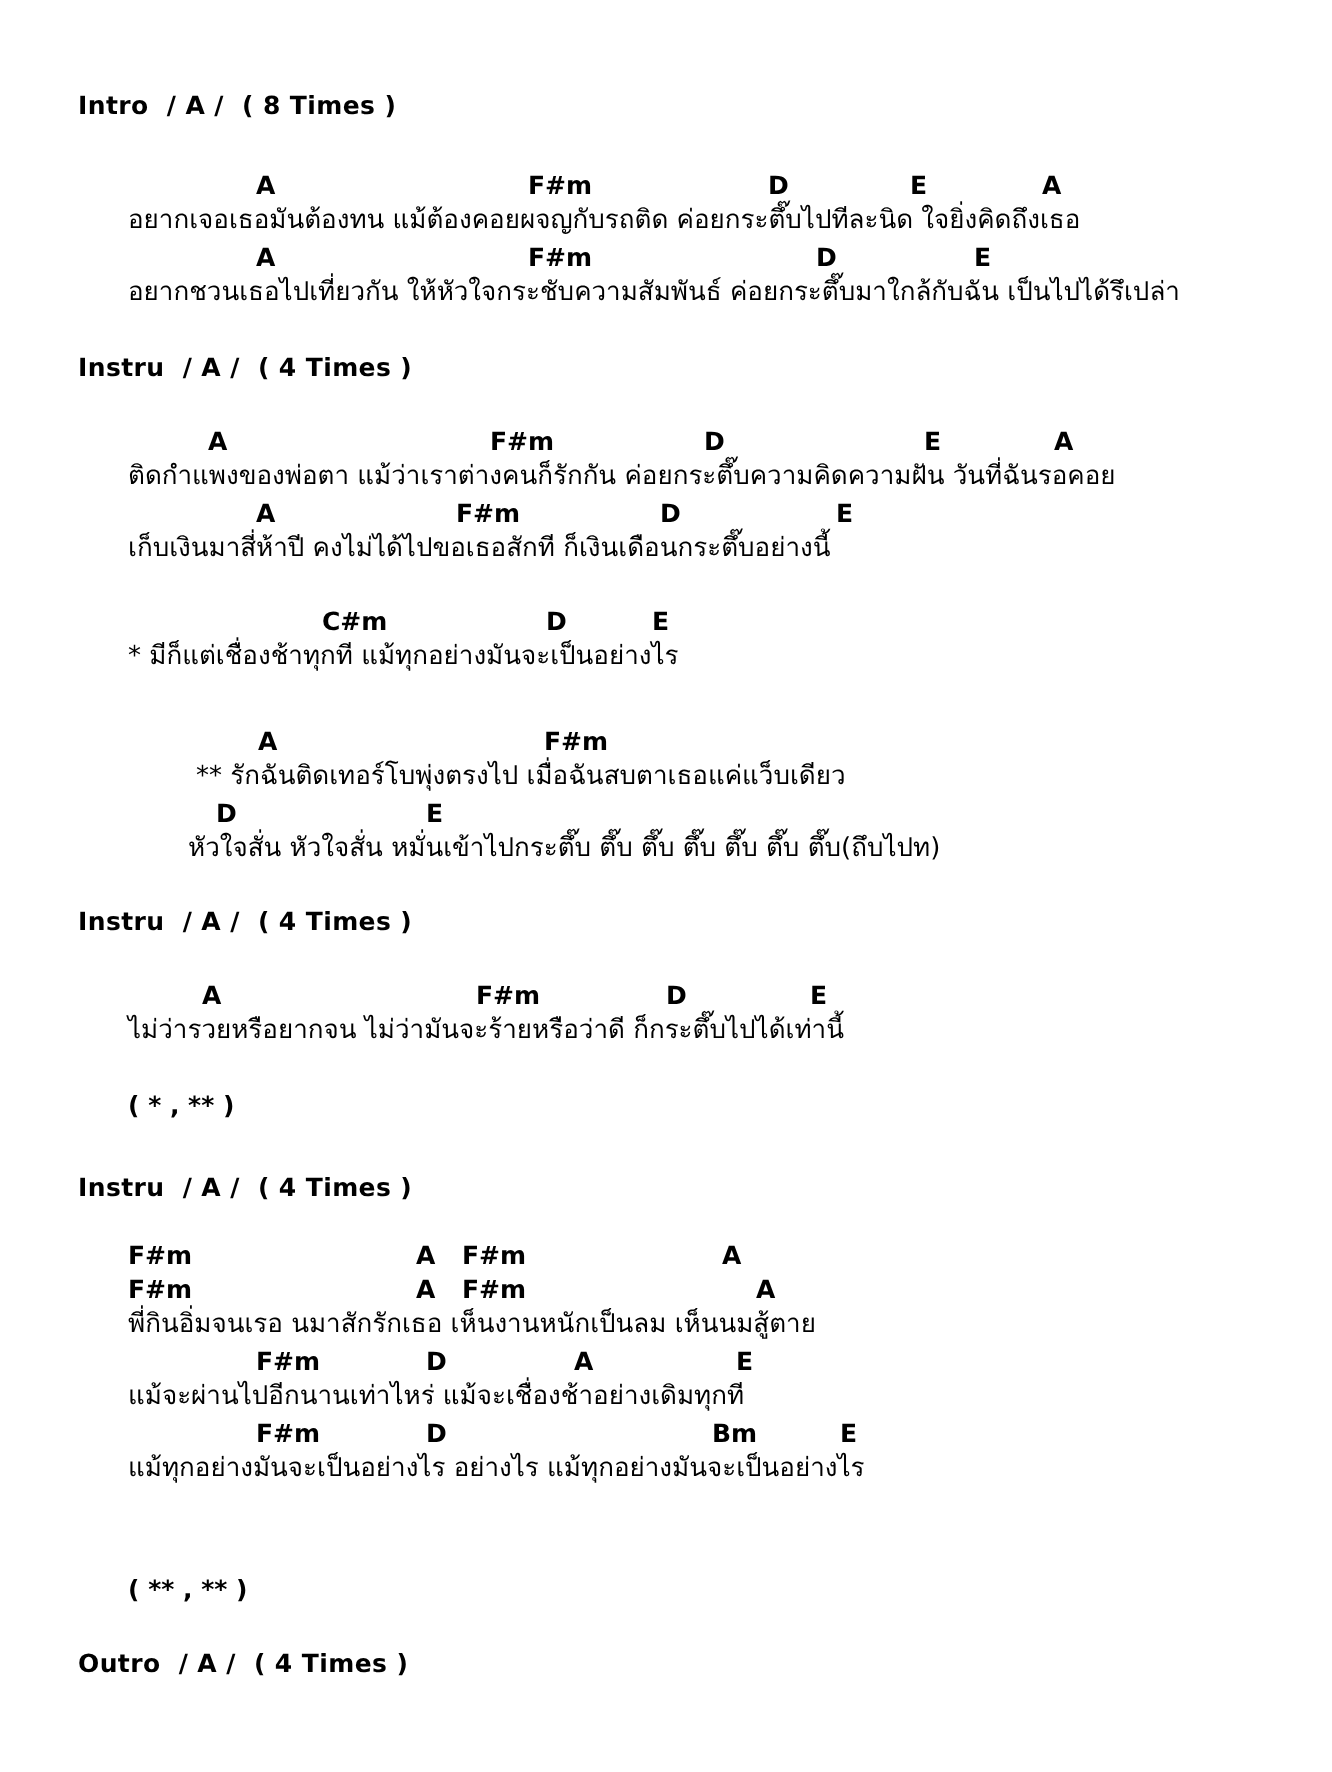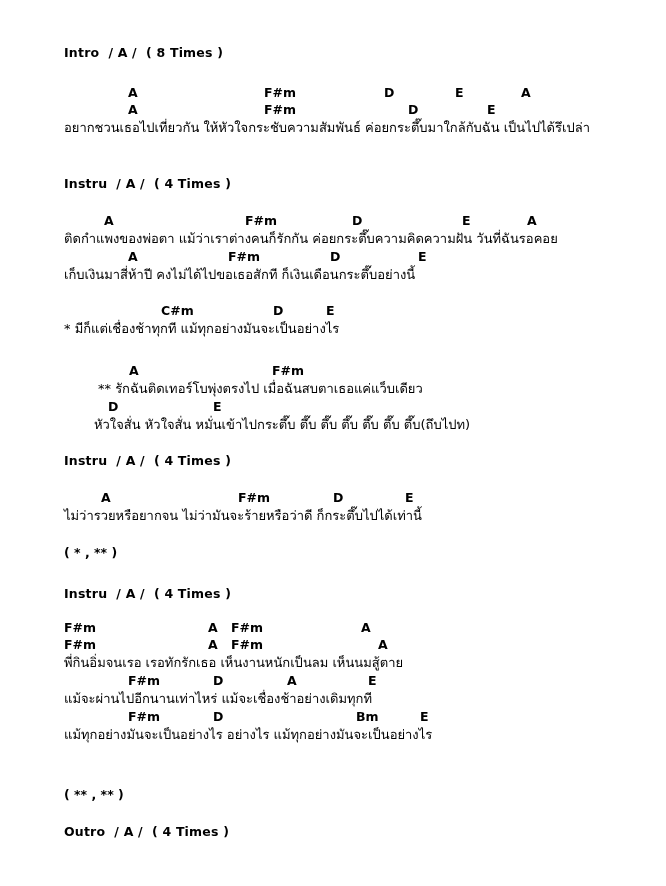--- a/index.html
+++ b/index.html
@@ -25,21 +25,21 @@
     left: 0;
     width: 666px;
   }
   
   .section-line {
     font-family: "DejaVu Sans", sans-serif;
     font-weight: bold;
     font-size: 12.5px;
     letter-spacing: 0.2px;
     white-space: pre;
-    padding-left: 64px;
+    padding-left: 39px;
     line-height: 16px;
   }
   
   .marker-line {
     font-family: "DejaVu Sans", sans-serif;
     font-weight: bold;
     font-size: 12.5px;
     white-space: pre;
     padding-left: 64px;
     line-height: 16px;
@@ -76,20 +76,21 @@
 </style>
 </head>
 <body>
 
 <div id="sheet">
     <div class="block" style="top: 45px;">
       <div class="section-line">Intro  / A /  ( 8 Times )</div>
     </div>
     <div class="block" style="top: 84px;">
       <div class="chord-row"><span class="chord" style="left: 128px;">A</span><span class="chord" style="left: 264px;">F#m</span><span class="chord" style="left: 384px;">D</span><span class="chord" style="left: 455px;">E</span><span class="chord" style="left: 521px;">A</span></div>
+      <div class="lyric-row indent1">อยากเจอเธอมันต้องทน แม้ต้องคอยผจญกับรถติด ค่อยกระตึ๊บไปทีละนิด ใจยิ่งคิดถึงเธอ</div>
       <div class="chord-row"><span class="chord" style="left: 128px;">A</span><span class="chord" style="left: 264px;">F#m</span><span class="chord" style="left: 408px;">D</span><span class="chord" style="left: 487px;">E</span></div>
       <div class="lyric-row indent1">อยากชวนเธอไปเที่ยวกัน ให้หัวใจกระชับความสัมพันธ์ ค่อยกระตึ๊บมาใกล้กับฉัน เป็นไปได้รึเปล่า</div>
     </div>
     <div class="block" style="top: 176px;">
       <div class="section-line">Instru  / A /  ( 4 Times )</div>
     </div>
     <div class="block" style="top: 212px;">
       <div class="chord-row"><span class="chord" style="left: 104px;">A</span><span class="chord" style="left: 245px;">F#m</span><span class="chord" style="left: 352px;">D</span><span class="chord" style="left: 462px;">E</span><span class="chord" style="left: 527px;">A</span></div>
       <div class="lyric-row indent1">ติดกำแพงของพ่อตา แม้ว่าเราต่างคนก็รักกัน ค่อยกระตึ๊บความคิดความฝัน วันที่ฉันรอคอย</div>
       <div class="chord-row"><span class="chord" style="left: 128px;">A</span><span class="chord" style="left: 228px;">F#m</span><span class="chord" style="left: 330px;">D</span><span class="chord" style="left: 418px;">E</span></div>
@@ -114,21 +115,21 @@
     </div>
     <div class="block" style="top: 545px;">
       <div class="marker-line">( * , ** )</div>
     </div>
     <div class="block" style="top: 586px;">
       <div class="section-line">Instru  / A /  ( 4 Times )</div>
     </div>
     <div class="block" style="top: 619px;">
       <div class="chord-row"><span class="chord" style="left: 64px;">F#m</span><span class="chord" style="left: 208px;">A</span><span class="chord" style="left: 231px;">F#m</span><span class="chord" style="left: 361px;">A</span></div>
       <div class="chord-row"><span class="chord" style="left: 64px;">F#m</span><span class="chord" style="left: 208px;">A</span><span class="chord" style="left: 231px;">F#m</span><span class="chord" style="left: 378px;">A</span></div>
-      <div class="lyric-row indent1">พี่กินอิ่มจนเรอ เรอทักรักเธอ เห็นงานหนักเป็นลม เห็นนมสู้ตาย</div>
+      <div class="lyric-row indent1">พี่กินอิ่มจนเรอ นมาสักรักเธอ เห็นงานหนักเป็นลม เห็นนมสู้ตาย</div>
       <div class="chord-row"><span class="chord" style="left: 128px;">F#m</span><span class="chord" style="left: 213px;">D</span><span class="chord" style="left: 287px;">A</span><span class="chord" style="left: 368px;">E</span></div>
       <div class="lyric-row indent1">แม้จะผ่านไปอีกนานเท่าไหร่ แม้จะเชื่องช้าอย่างเดิมทุกที</div>
       <div class="chord-row"><span class="chord" style="left: 128px;">F#m</span><span class="chord" style="left: 213px;">D</span><span class="chord" style="left: 356px;">Bm</span><span class="chord" style="left: 420px;">E</span></div>
       <div class="lyric-row indent1">แม้ทุกอย่างมันจะเป็นอย่างไร อย่างไร แม้ทุกอย่างมันจะเป็นอย่างไร</div>
     </div>
     <div class="block" style="top: 787px;">
       <div class="marker-line">( ** , ** )</div>
     </div>
     <div class="block" style="top: 824px;">
       <div class="section-line">Outro  / A /  ( 4 Times )</div>

